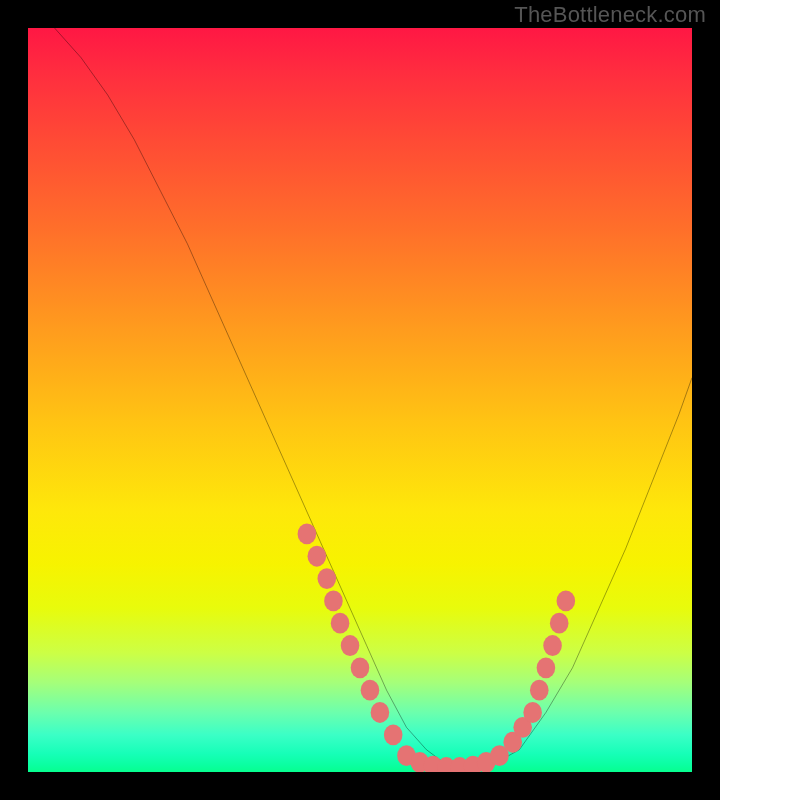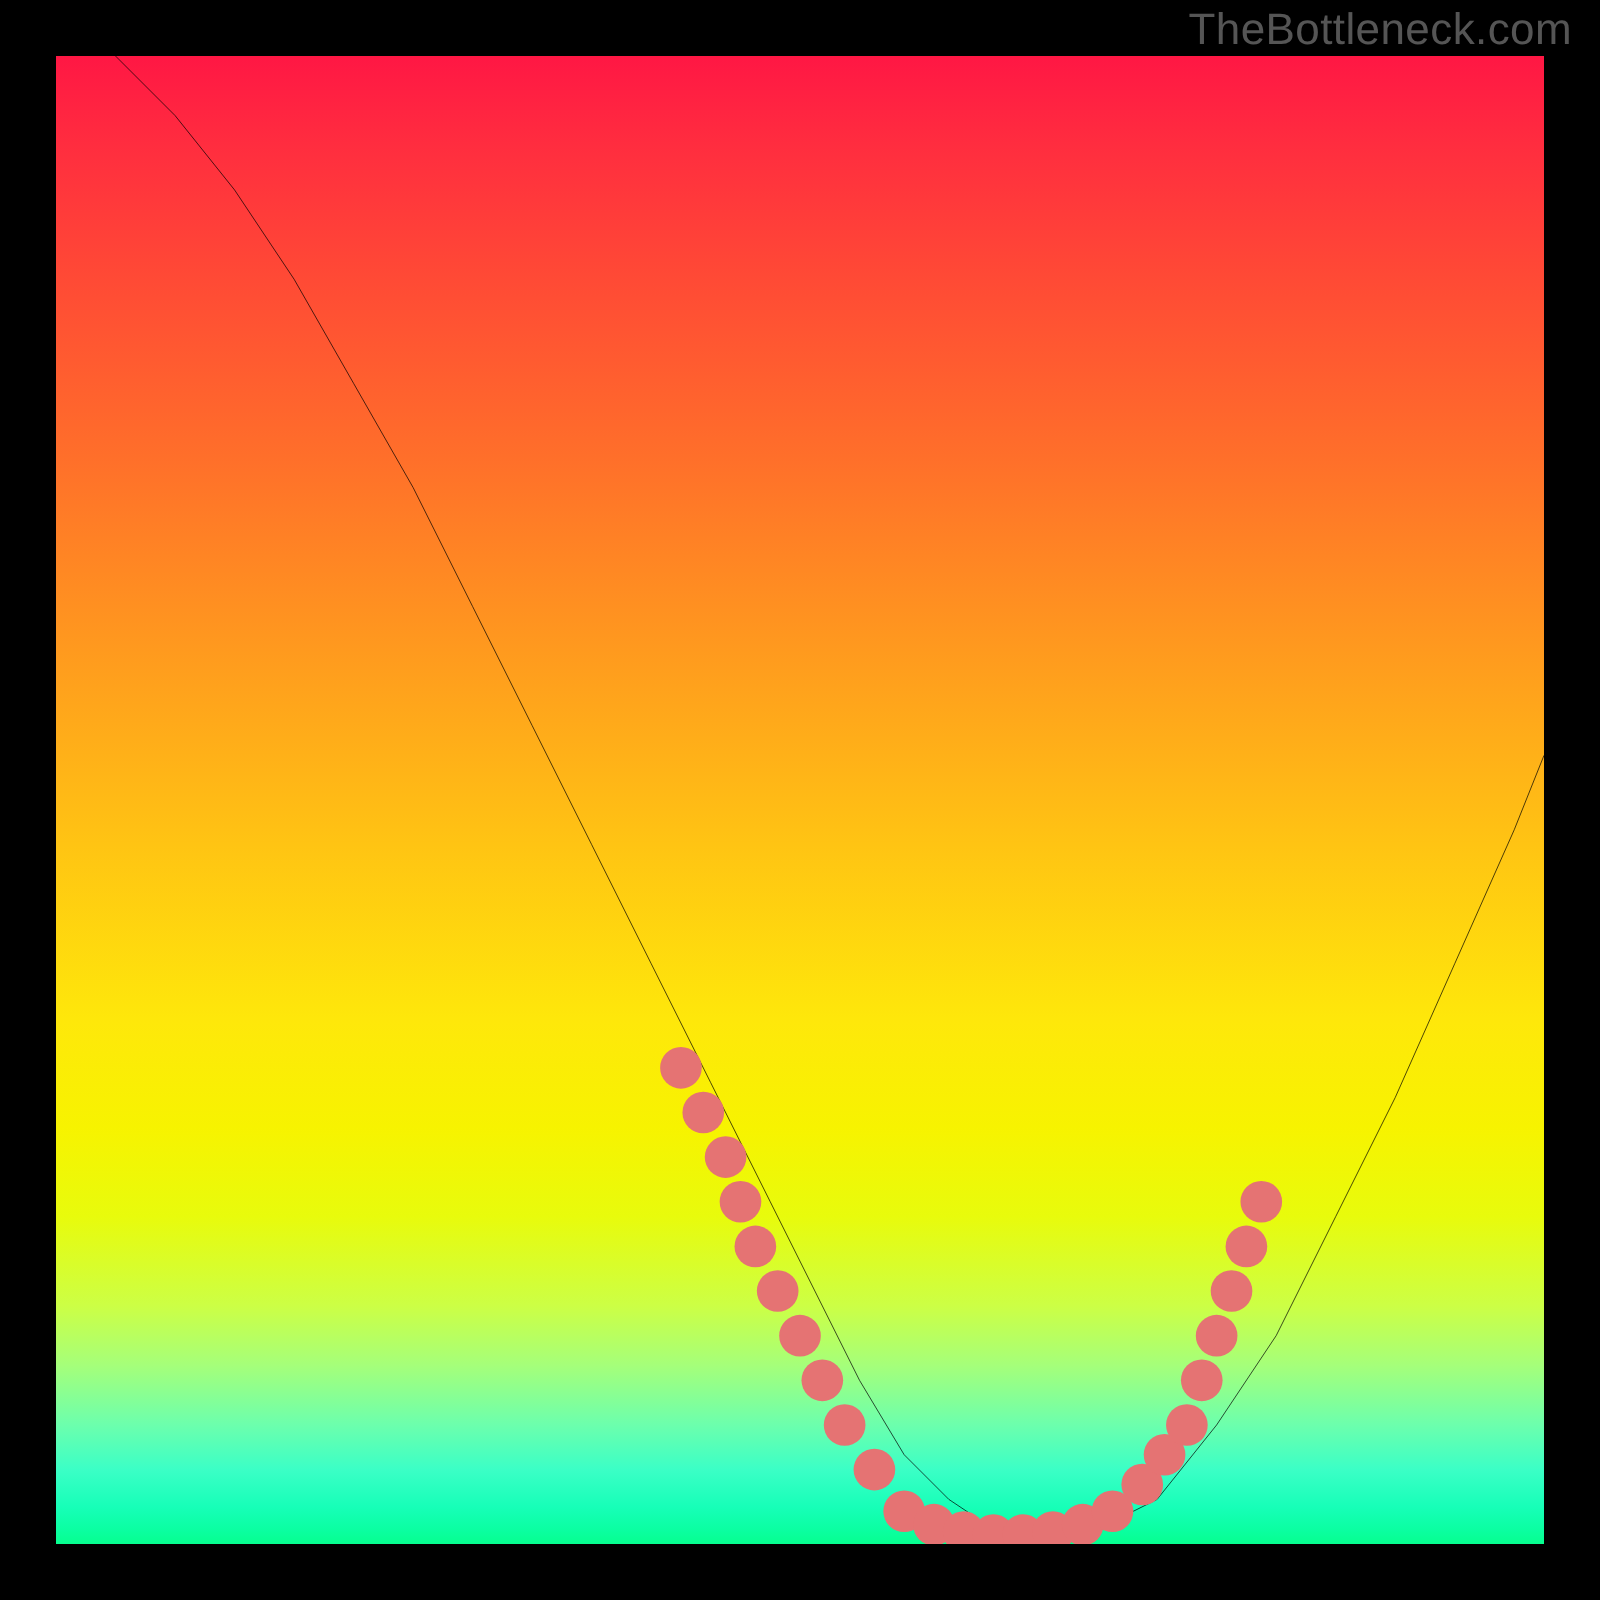--- a/index.html
+++ b/index.html
@@ -5,21 +5,21 @@
   html, body {
     margin: 0;
     padding: 0;
     width: 800px;
     height: 800px;
     background: white;
     font-family: Arial, Helvetica, sans-serif;
   }
   .frame {
     position: relative;
-    width: 800px;
+    width: 720px;
     height: 800px;
     background: black;
     box-sizing: border-box;
   }
   .caption {
     position: absolute;
     top: 2px;
     right: 14px;
     color: #555;
     font-size: 22px;

